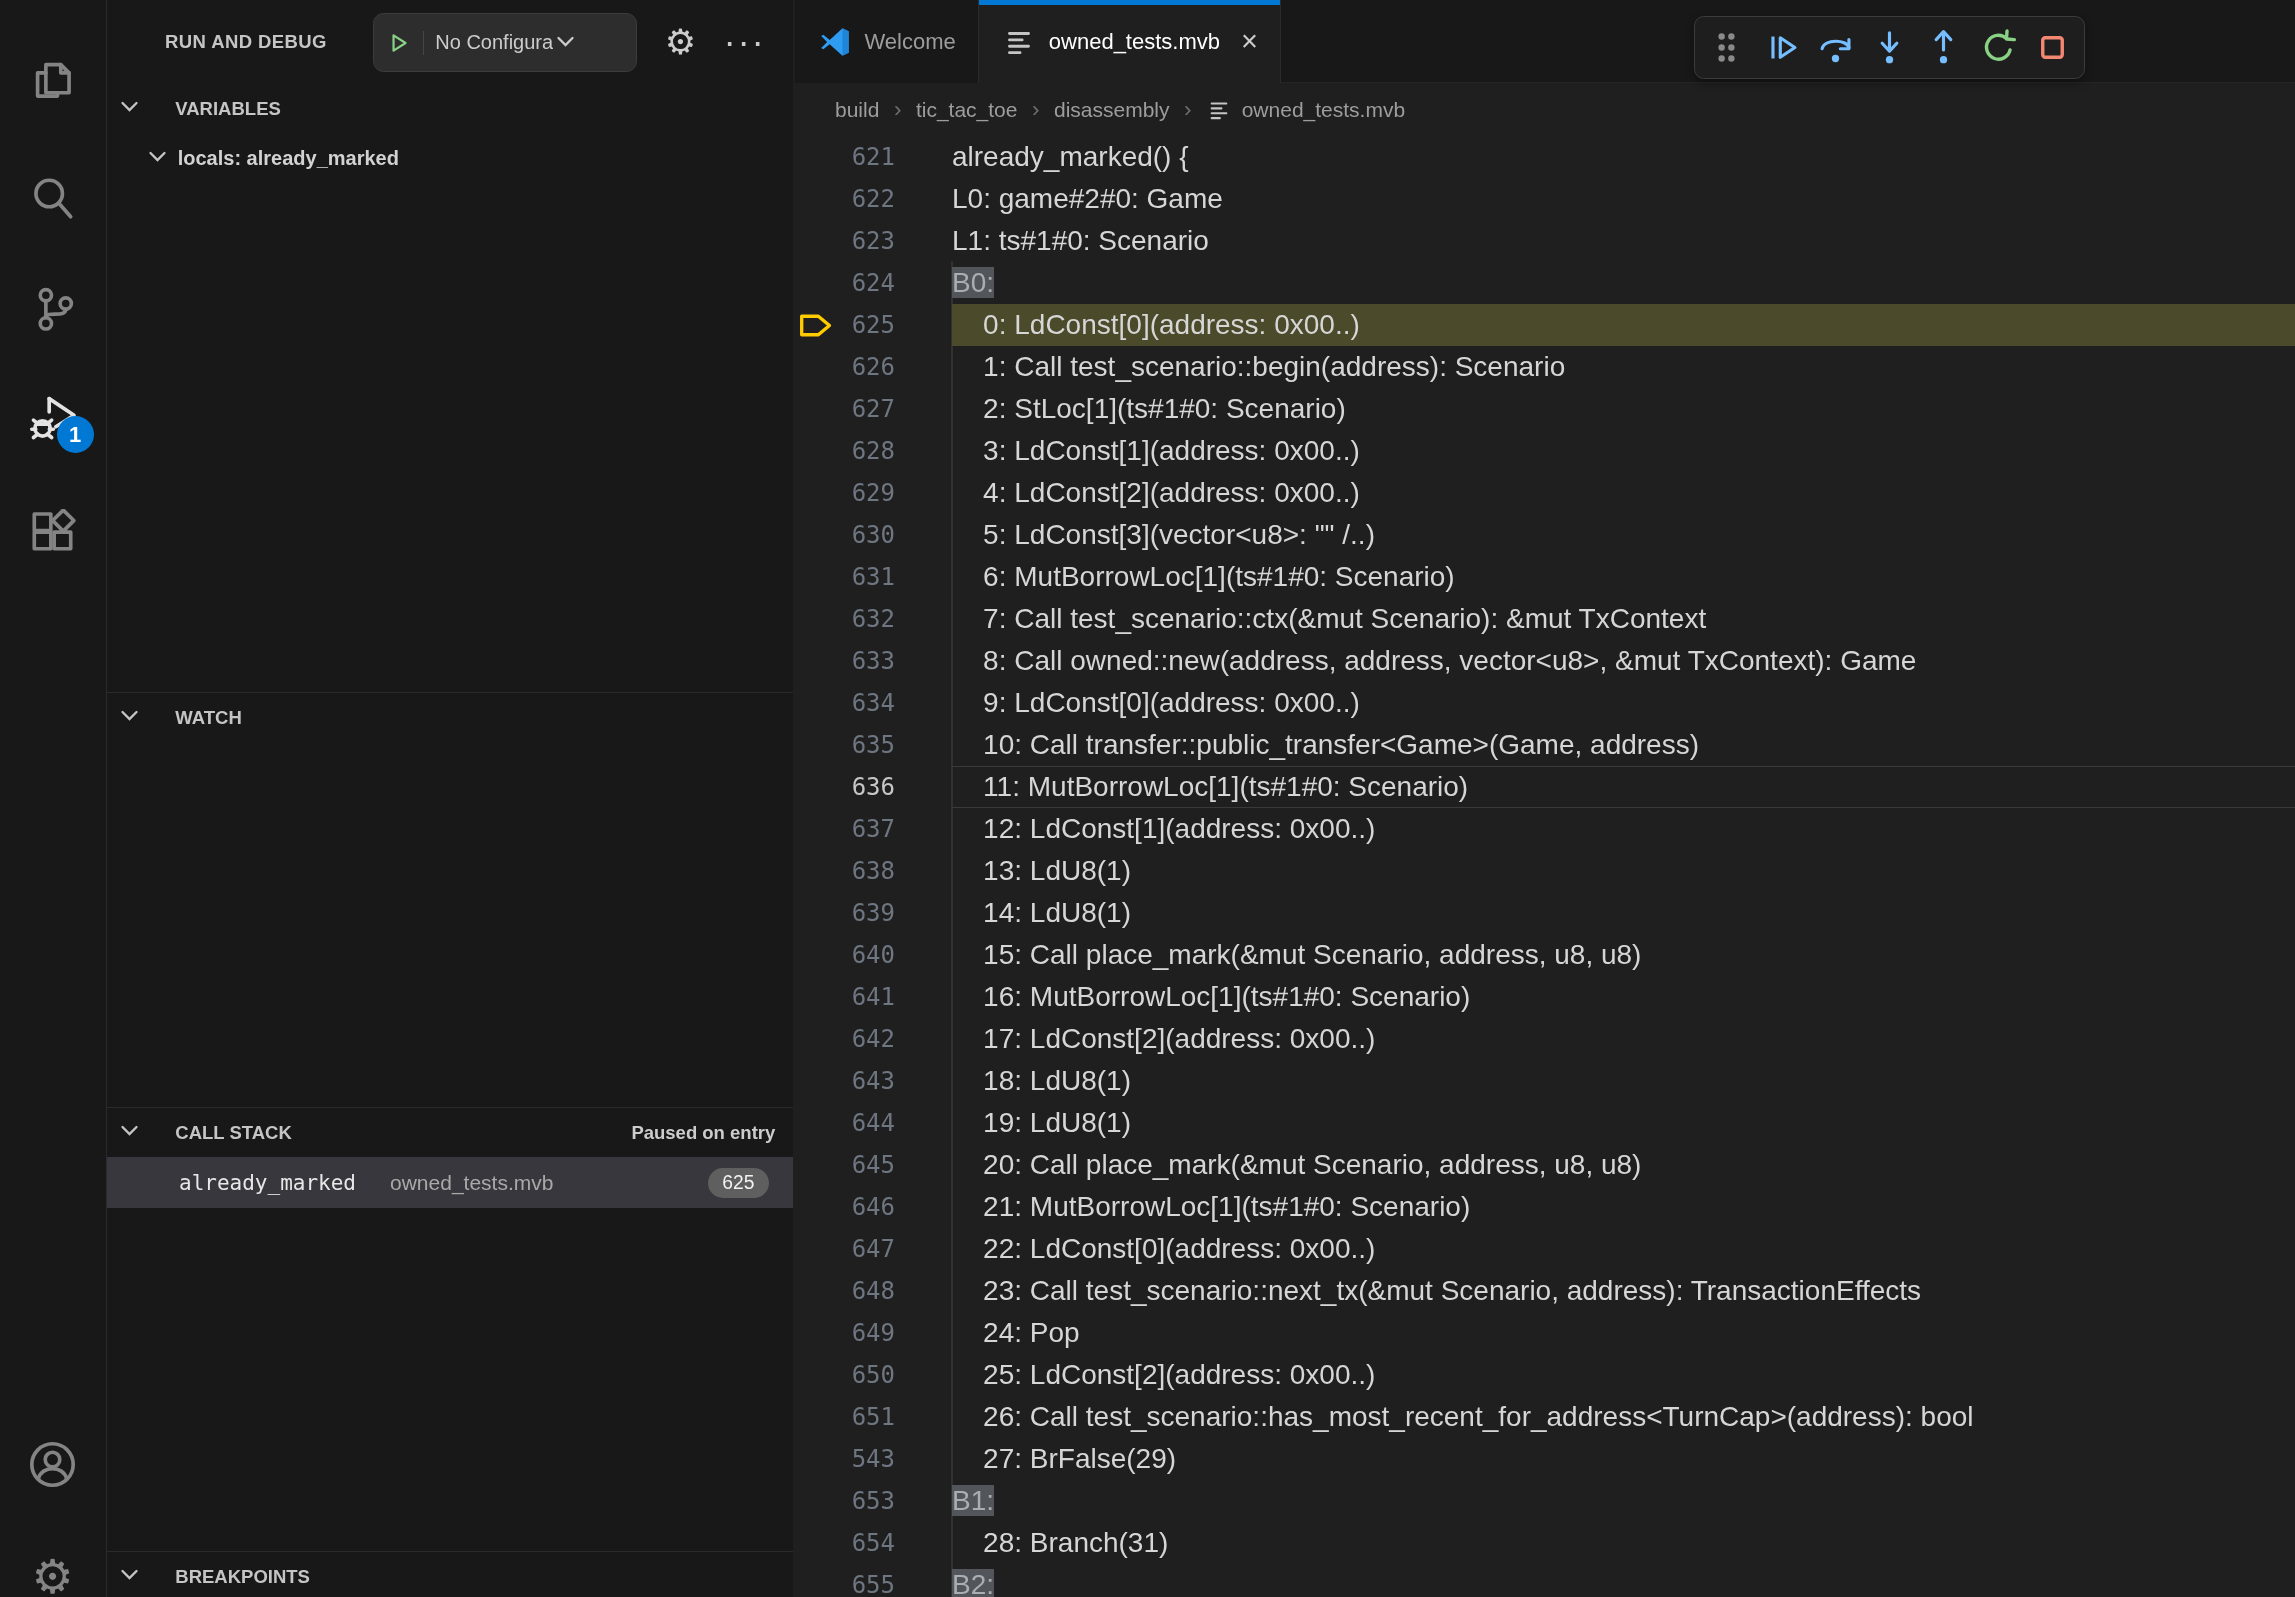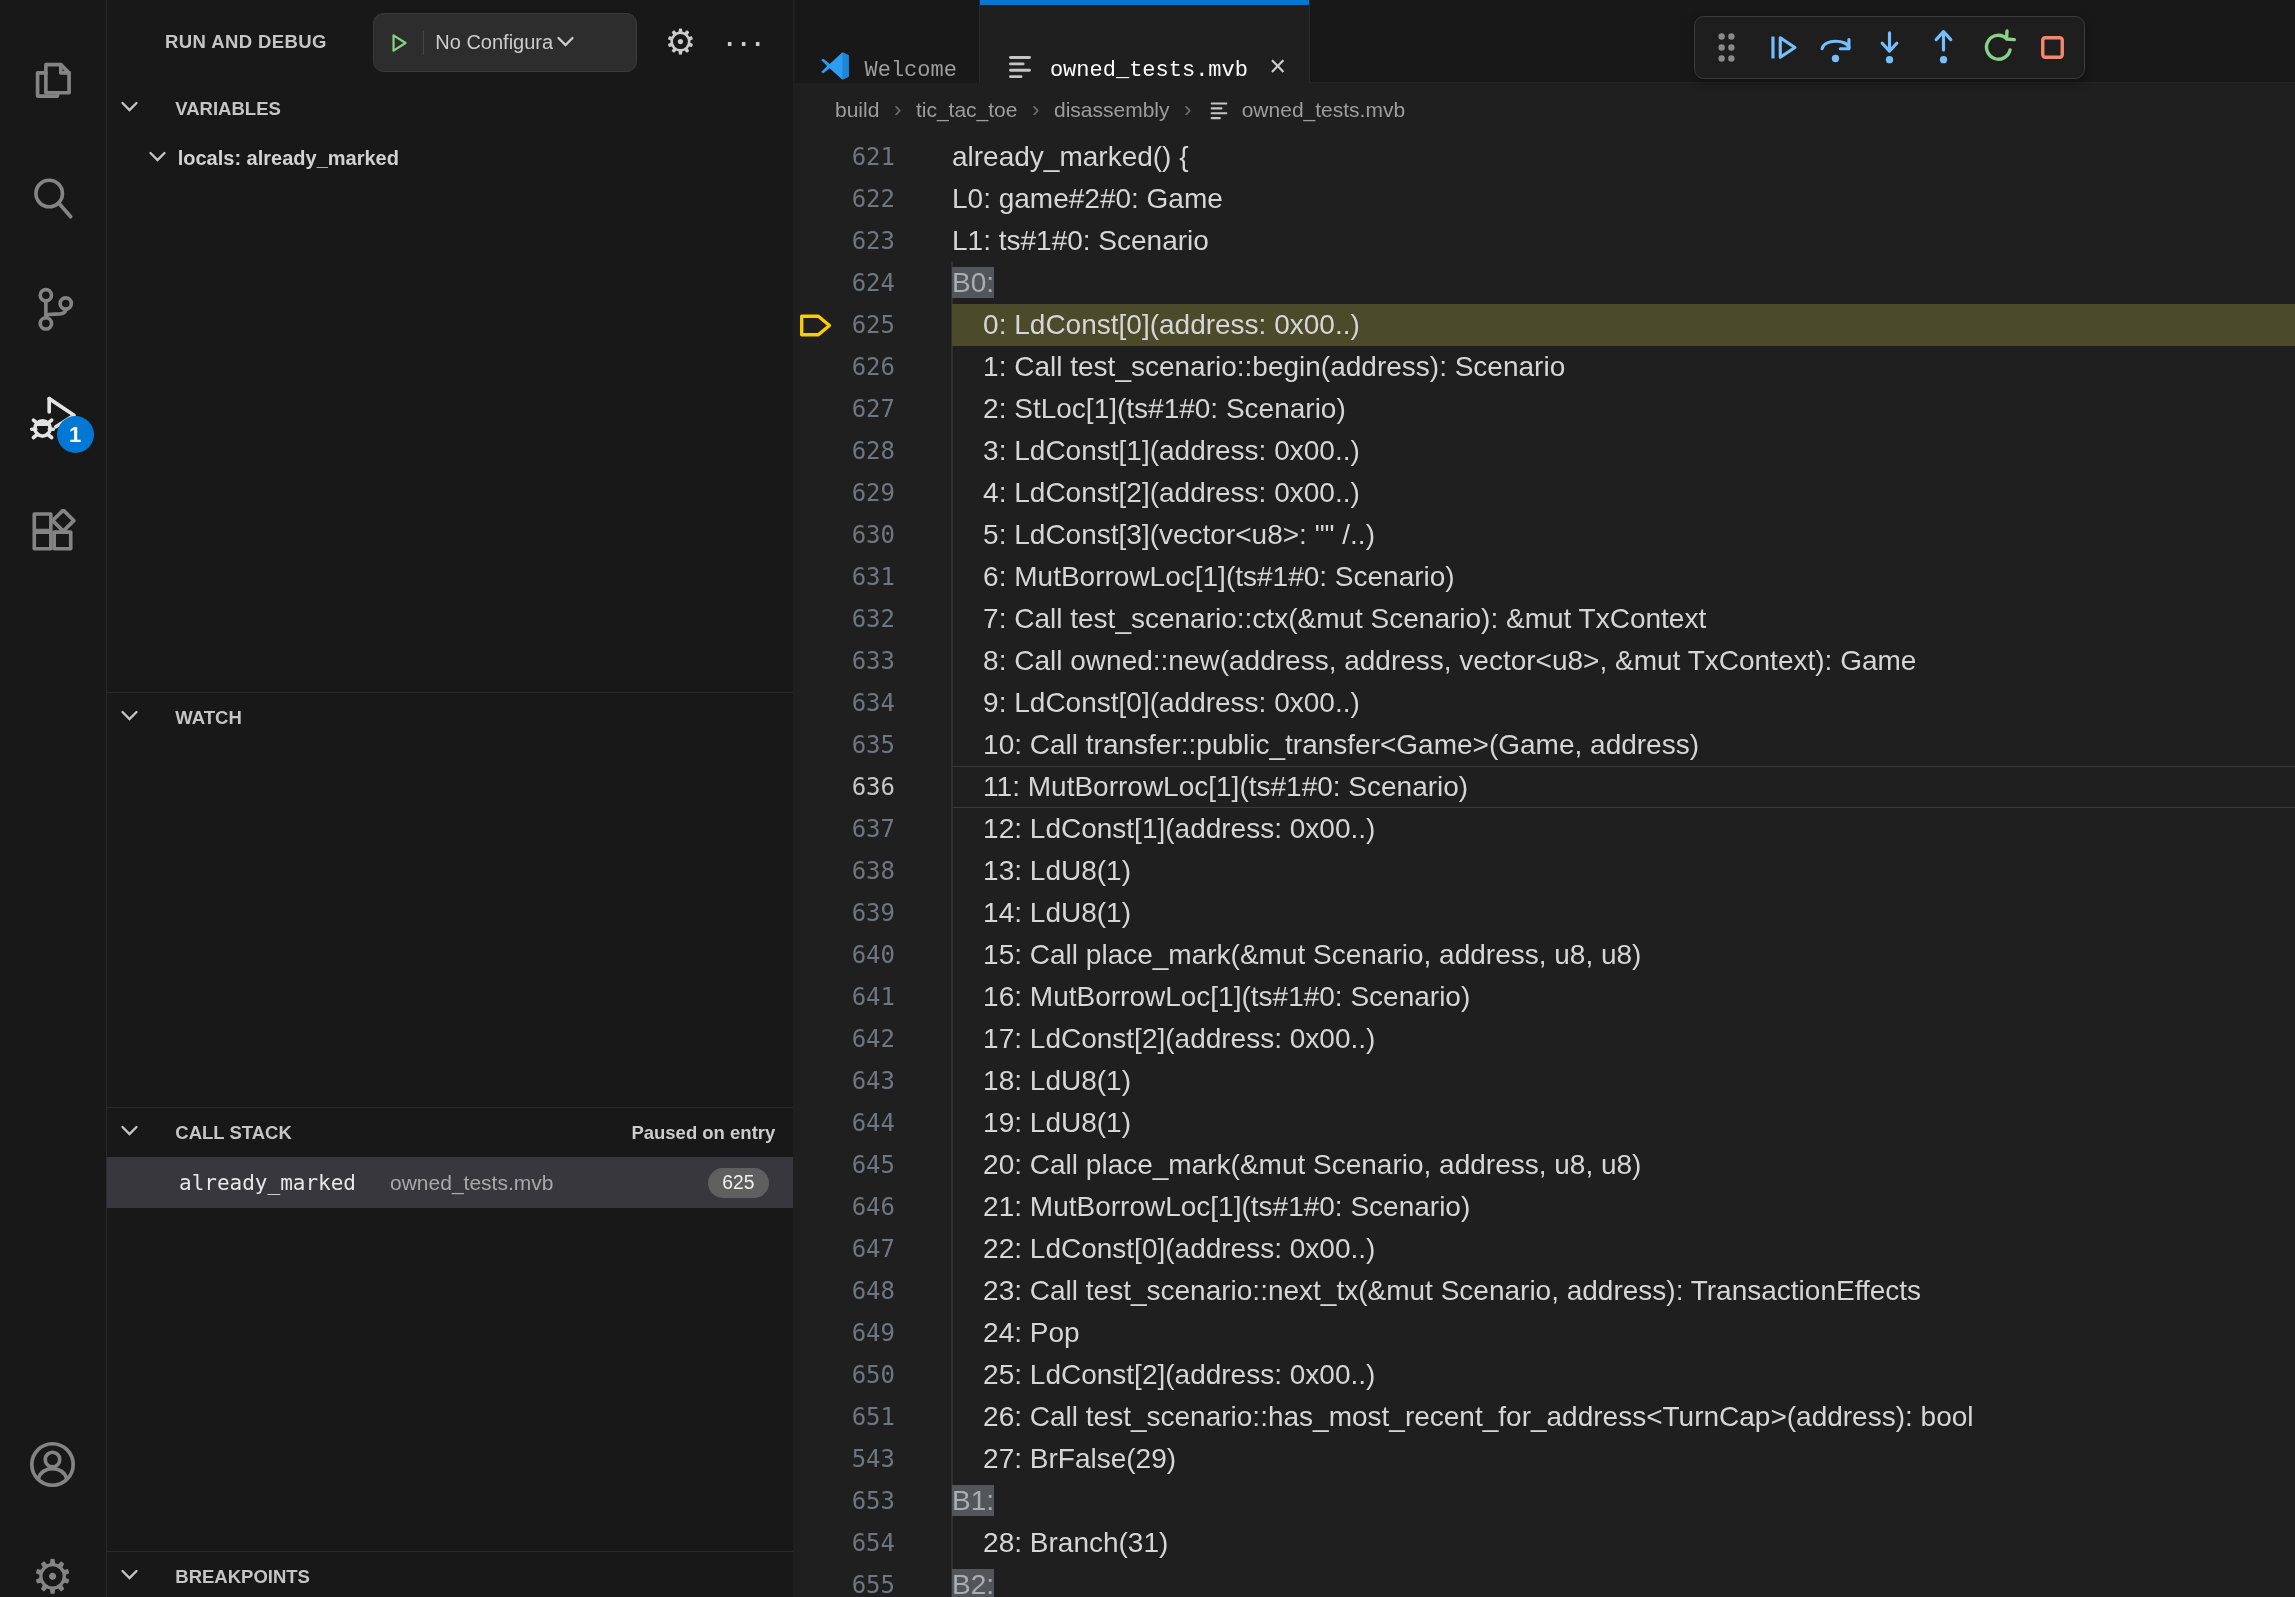--- a/index.html
+++ b/index.html
@@ -47,22 +47,22 @@
                    display:flex; align-items:center; }
   #cs-frame-name { margin-left:72px; font-family:"DejaVu Sans Mono", monospace; font-size:21px; color:#e8e8e8; }
   #cs-frame-file { margin-left:34px; font-size:21px; color:#a9a9a9; }
   #cs-frame-line { margin-left:auto; margin-right:24px; background:#5f5f5f; color:#f2f2f2; font-size:19.3px;
                    padding:4px 14.5px; border-radius:17.7px; }
 
   
   #editor { position:absolute; left:795px; top:0; right:0; bottom:0; background:#1f1f1f; }
   #tab-bar { position:absolute; left:0; top:0; right:0; height:83px; background:#181818;
              border-bottom:0.8px solid #252525; display:flex; }
-  .tab { height:83px; display:flex; align-items:flex-end; padding:0 22.5px; font-size:22px; color:#9d9d9d;
-         background:#181818; border-right:0.8px solid #2b2b2b; position:relative;font-family:Liberation Mono, monospace; }
+  .tab { height:83px; display:flex; align-items:center; padding:0 22.5px; font-size:22px; color:#9d9d9d;
+         background:#181818; border-right:0.8px solid #2b2b2b; position:relative; }
   .tab .tab-icon { margin-right:13px; display:flex; }
   .tab .tab-icon svg { width:34px; height:34px; }
   .tab.active { background:#1f1f1f; color:#ffffff; }
   .tab.active::before { content:''; position:absolute; left:0; right:0; top:0; height:4.8px; background:#0078d4; }
   .tab .tab-close { margin-left:21px; font-size:29px; color:#cccccc; line-height:1; }
 
   #breadcrumbs { position:absolute; left:0; top:83px; right:0; height:53px; display:flex; align-items:center;
                  font-size:21px; color:#9d9d9d; padding-left:40px; }
   #breadcrumbs .crumb { display:flex; align-items:center; }
   #breadcrumbs .sep { margin:0 14.5px; color:#6f6f6f; font-size:22.5px; }

